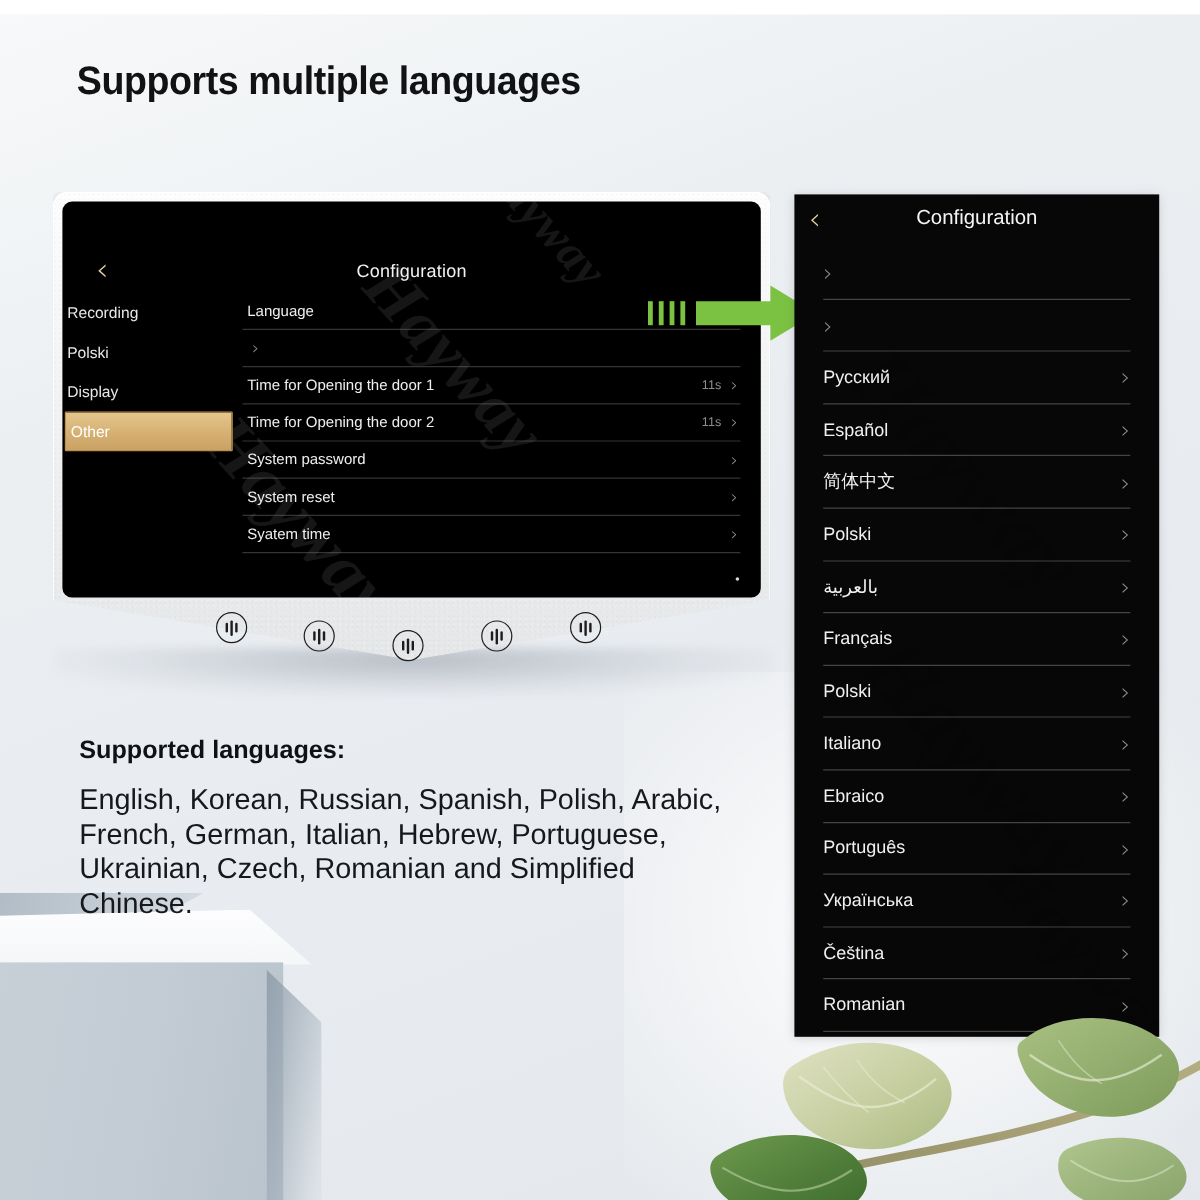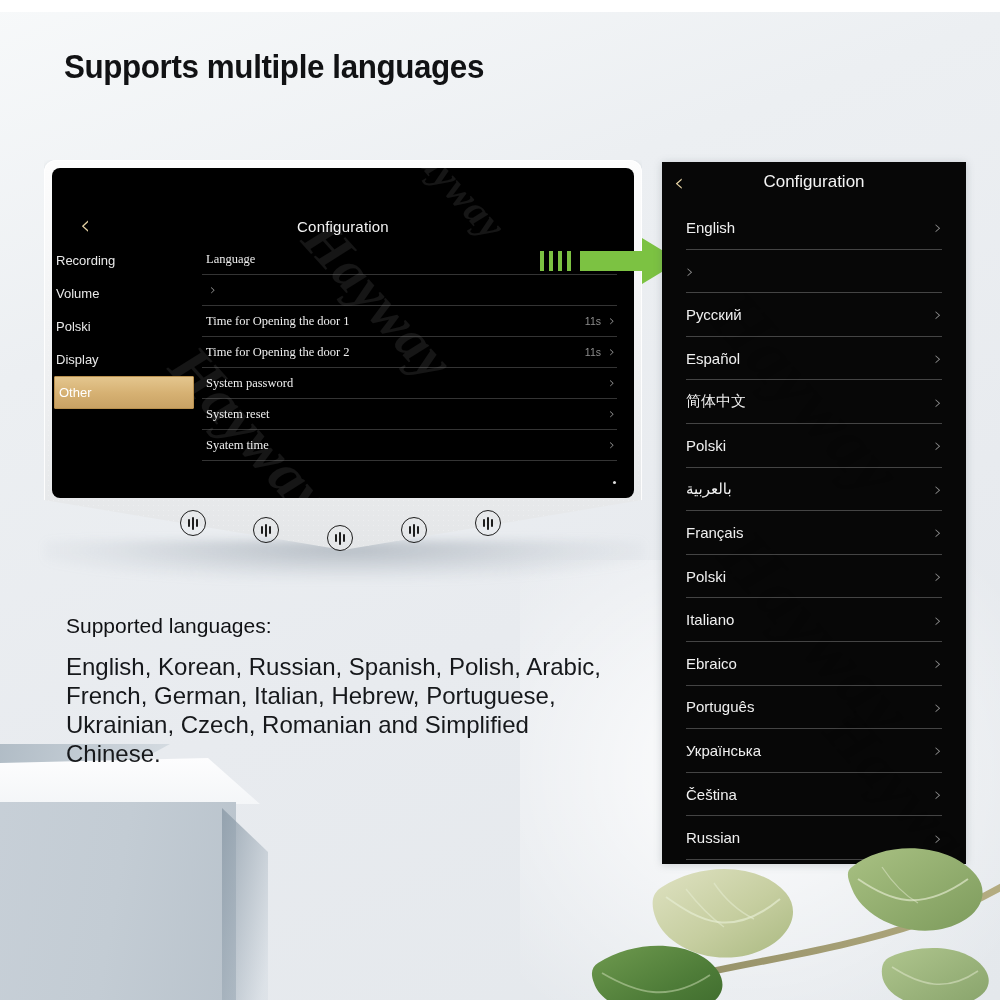--- a/index.html
+++ b/index.html
@@ -123,21 +123,21 @@
     box-shadow:0 1px 2px rgba(0,0,0,.4);
   }
   .scr-rows{ position:absolute; left:150px; top:0; width:415px; }
   .scr-row{
     position:relative; height:31px;
     border-bottom:1px solid rgba(125,125,125,.42);
     display:flex; align-items:center;
   }
   .scr-row:last-child{ border-bottom:1px solid rgba(125,125,125,.42); }
   .scr-row .label{
-    font-size:12.5px; color:#efefef; padding-left:4px; flex:1;font-family:Liberation Serif, serif;
+    font-size:12.5px; color:#efefef; padding-left:4px; flex:1;
   }
   .scr-row .value{
     font-size:10.5px; color:#8e8e8e; padding-right:8px;
   }
   .scr-row .chev{
     font-size:15px; color:#9a9a9a; font-weight:300;
     font-family:"DejaVu Sans", sans-serif; padding-right:2px;
   }
 
   
@@ -199,21 +199,21 @@
   .lang-row .name{ flex:1; font-size:15px; color:#f0f0f0; }
   .lang-row .name.rtl{ direction:rtl; text-align:left; }
   .lang-row .chev{
     font-size:20px; color:#8d8d8d; font-weight:300;
     font-family:"DejaVu Sans", sans-serif;
   }
 
   
   #cap-title{
     position:absolute; left:66px; top:614px;
-    font-size:21px; font-weight:normal; color:#101114;
+    font-size:21px; font-weight:bold; color:#101114;
   }
   #cap-body{
     position:absolute; left:66px; top:652px; width:560px;
     font-size:24px; color:#16181b; line-height:29px;
   }
 
   
   #plant{ position:absolute; left:590px; top:845px; width:420px; height:160px; }
 </style>
 </head>
@@ -241,21 +241,20 @@
     <div class="scr-back">‹</div>
     <div class="scr-title">Configuration</div>
 
     <div class="wm" style="left:95px; top:230px; font-size:60px;">Hayway</div>
     <div class="wm" style="left:230px; top:100px; font-size:56px;">Hayway</div>
     <div class="wm" style="left:330px; top:-10px; font-size:40px;">Hayway</div>
 
     <div class="scr-body">
       <div class="scr-sidebar">
         <div class="side-item">Recording</div>
-        <div class="side-item">Volume</div>
         <div class="side-item">Polski</div>
         <div class="side-item">Display</div>
         <div class="side-item active">Other</div>
       </div>
 
       <div class="scr-rows">
         <div class="scr-row">
           <span class="label">Language</span>
           <span class="value"></span>
           <span class="chev">›</span>
@@ -345,21 +344,20 @@
   <div class="lp-head">
     <span class="lp-back">‹</span>
     <span class="lp-title">Configuration</span>
   </div>
 
   <div class="wm dark" style="left:20px;  top:190px; font-size:72px;">Hayway</div>
   <div class="wm dark" style="left:30px;  top:430px; font-size:72px;">Hayway</div>
   <div class="wm dark" style="left:140px; top:600px; font-size:60px;">Hayway</div>
 
   <div class="lang-row">
-    <span class="name">English</span>
     <span class="chev">›</span>
   </div>
   <div class="lang-row">
     <span class="chev">›</span>
   </div>
   <div class="lang-row">
     <span class="name">Русский</span>
     <span class="chev">›</span>
   </div>
   <div class="lang-row">
@@ -400,21 +398,21 @@
   </div>
   <div class="lang-row">
     <span class="name">Українська</span>
     <span class="chev">›</span>
   </div>
   <div class="lang-row">
     <span class="name">Čeština</span>
     <span class="chev">›</span>
   </div>
   <div class="lang-row">
-    <span class="name">Russian</span>
+    <span class="name">Romanian</span>
     <span class="chev">›</span>
   </div>
 </div>
 
 <div id="cap-title">Supported languages:</div>
 <div id="cap-body">English, Korean, Russian, Spanish, Polish, Arabic, French, German, Italian, Hebrew, Portuguese, Ukrainian, Czech, Romanian and Simplified Chinese.</div>
 
 <svg id="plant" viewBox="0 0 420 160">
   <defs>
     <linearGradient id="lfA" x1="0" y1="0" x2="1" y2="1">

